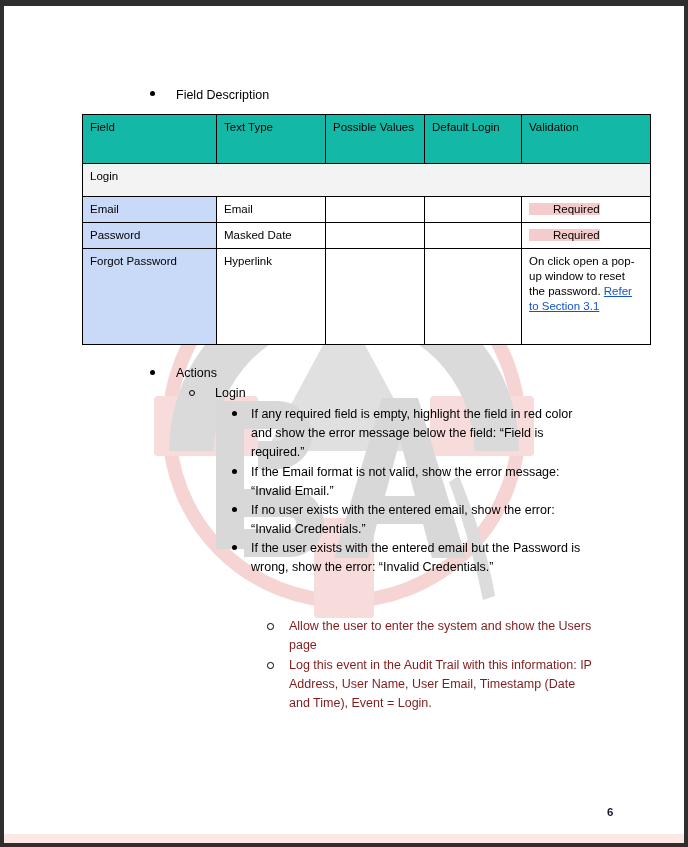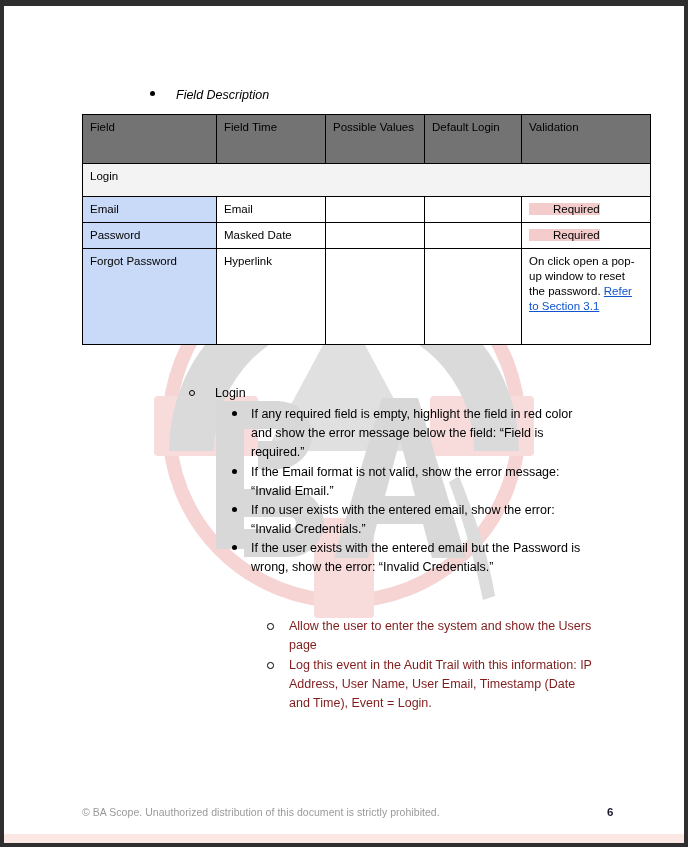--- a/index.html
+++ b/index.html
@@ -45,21 +45,20 @@
     height: 837px;
     z-index: 2;
   }
 
   
   .lvl1 {
     position: absolute;
     font-size: 12.5px;
     color: #000000;
     line-height: 18px;
-    font-style: italic;
   }
   .lvl1 .dot {
     position: absolute;
     left: 0;
     top: 5px;
     width: 5px;
     height: 5px;
     border-radius: 50%;
     background: #000;
   }
@@ -84,21 +83,21 @@
     vertical-align: top;
     text-align: left;
     font-weight: normal;
   }
   .c0 { width: 120px; }
   .c1 { width: 95px; }
   .c2 { width: 85px; }
   .c3 { width: 83px; }
   .c4 { width: 115px; }
 
-  .hdr td { background: #737373; height: 38px; }
+  .hdr td { background: #14b8a6; height: 38px; }
   .grp td { background: #f3f3f3; height: 22px; }
   .blu   { background: #c9daf8; }
   .hl-req { background: #f4cccc; padding-left: 24px; }
   .lnk {
     color: #1155cc;
     text-decoration: underline;
   }
 
   
   .b1 {           
@@ -209,21 +208,21 @@
 
     <div class="lvl1" style="left:146px; top:80px; width:300px;">
       <span class="dot"></span>
       <span class="txt">Field Description</span>
     </div>
 
     <table id="tbl">
       <tbody>
           <tr class="hdr">
         <td class="c0">Field</td>
-        <td class="c1">Field Time</td>
+        <td class="c1">Text Type</td>
         <td class="c2">Possible Values</td>
         <td class="c3">Default Login</td>
         <td class="c4">Validation</td>
       </tr>
 
       <tr class="grp">
         <td colspan="5">Login</td>
       </tr>
 
       <tr>
@@ -245,20 +244,24 @@
       <tr style="height:96px;">
         <td class="c0 blu">Forgot Password</td>
         <td class="c1">Hyperlink</td>
         <td class="c2"></td>
         <td class="c3"></td>
         <td class="c4"><span>On click open a pop-up window to reset the password. </span><a href="#" class="lnk">Refer to Section 3.1</a></td>
       </tr>
     </tbody>
       </table>
 
+    <div class="b1" style="left:146px; top:358px; width:260px;">
+      <span class="bd"></span>
+      <span class="bt">Actions</span>
+    </div>
 
     <div class="b2" style="left:185px; top:378px; width:240px;">
       <span class="bd"></span>
       <span class="bt">Login</span>
     </div>
 
     <div class="b3" style="left:228px; top:399px;">
       <span class="bd"></span>
       <span class="bt">If any required field is empty, highlight the field in red color and show the error message below the field: “Field is required.”</span>
     </div>
@@ -282,17 +285,16 @@
     <div class="b4" style="left:263px; top:611px;">
       <span class="bd"></span>
       <span class="bt">Allow the user to enter the system and show the Users page</span>
     </div>
 
     <div class="b4" style="left:263px; top:650px;">
       <span class="bd"></span>
       <span class="bt">Log this event in the Audit Trail with this information: IP Address, User Name, User Email, Timestamp (Date and Time), Event = Login.</span>
     </div>
 
-    <div id="footer-line">© BA Scope. Unauthorized distribution of this document is strictly prohibited.</div>
     <div id="footer-page">6</div>
 
   </div>
 </div>
 
 </body></html>

